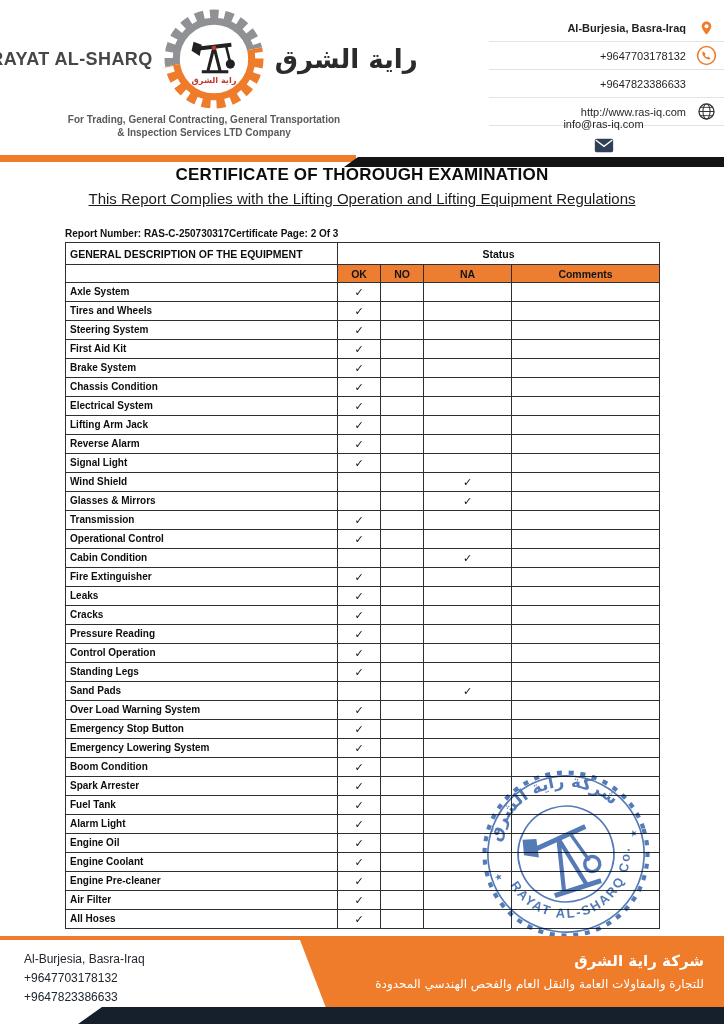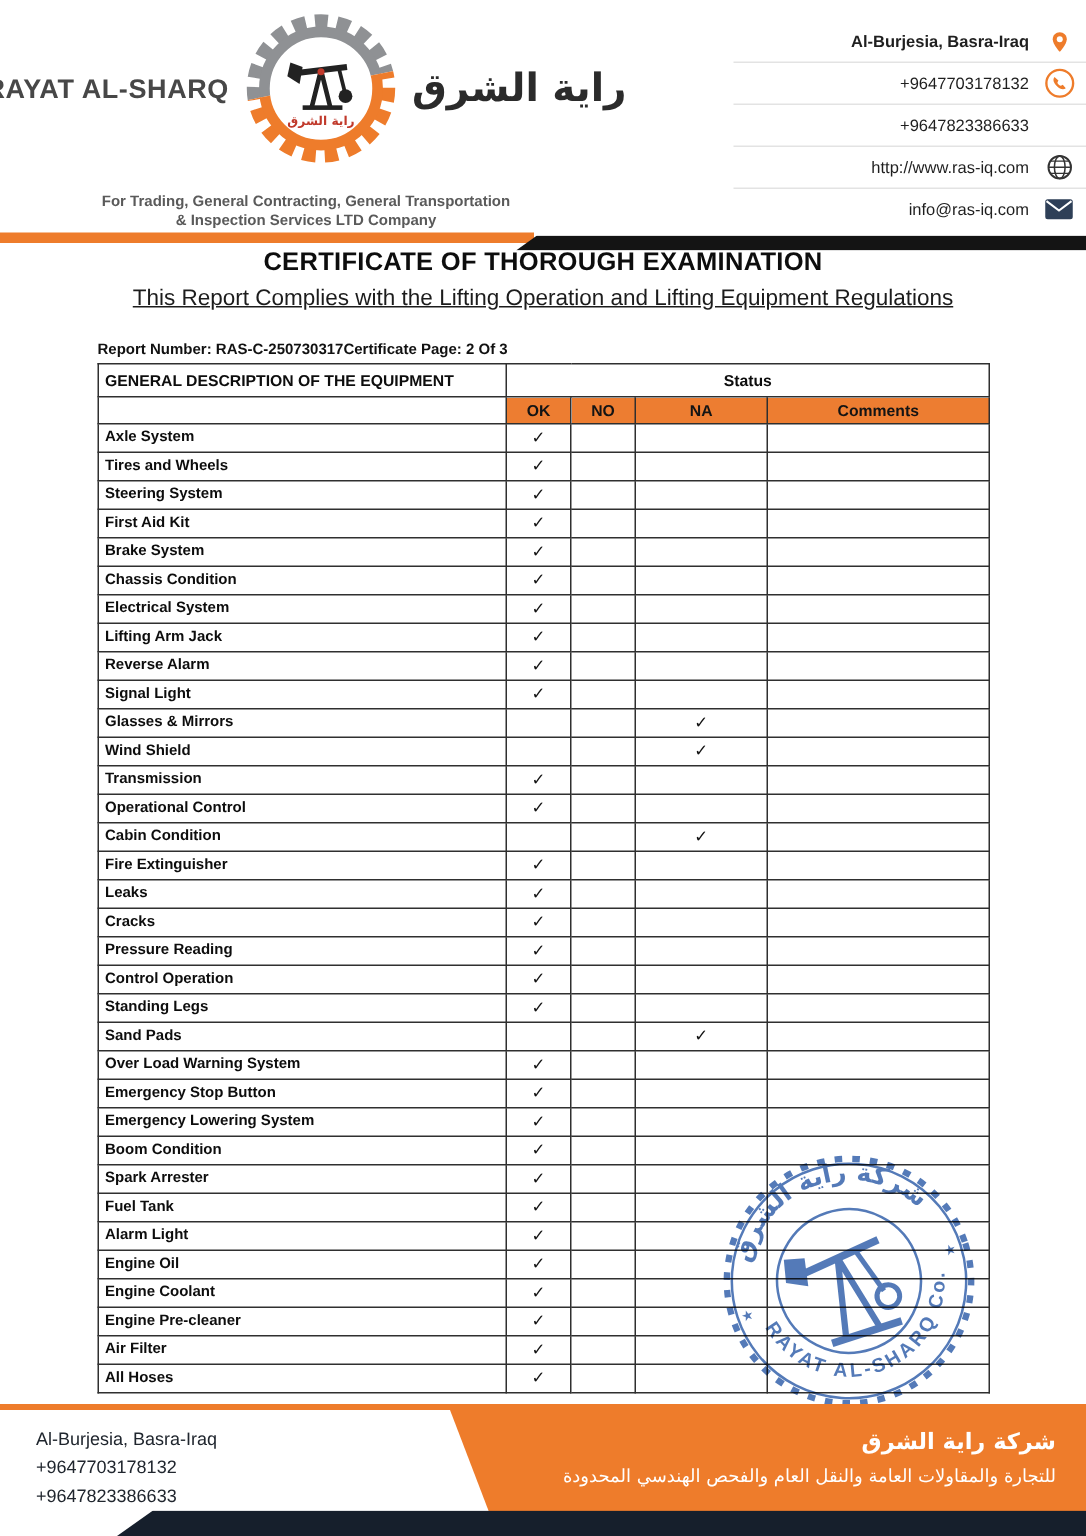--- a/index.html
+++ b/index.html
@@ -7,25 +7,25 @@
   .page{position:relative;width:724px;height:1024px;background:#fff;overflow:hidden;}
   .ar{font-family:"DejaVu Sans",sans-serif;direction:rtl;}
 
   
   .header{position:absolute;top:8px;left:0;right:0;height:148px;}
   .header-left{position:absolute;left:18px;top:0;width:372px;}
   .logo-row{display:flex;align-items:center;justify-content:center;gap:10px;}
   .company-en{font-size:18px;font-weight:bold;color:#474747;letter-spacing:.4px;white-space:nowrap;}
   .logo-box{width:102px;height:102px;flex:0 0 auto;}
   .company-ar{font-size:26px;font-weight:bold;color:#2b2b2b;white-space:nowrap;}
-  .tagline{text-align:center;font-size:10px;font-weight:bold;color:#5a5a5a;line-height:13px;margin-top:18px;}
+  .tagline{text-align:center;font-size:10px;font-weight:bold;color:#5a5a5a;line-height:13px;margin-top:3px;}
 
   .header-right{position:absolute;right:0;top:6px;width:235px;}
   .contact-row{display:flex;align-items:center;justify-content:flex-end;gap:8px;height:27px;padding-right:6px;border-bottom:1px solid #e3e3e3;}
-  .contact-row:last-child{border-bottom:none;}
+  .contact-row:last-child{border-bottom:none;flex-direction:column;}
   .contact-text{font-size:11px;color:#1f1f1f;}
   .contact-text.bold{font-weight:bold;}
   .contact-icon{width:24px;display:flex;justify-content:center;align-items:center;}
 
   
   .divider{position:absolute;top:155px;left:0;right:0;height:15px;}
   .divider-orange{position:absolute;left:0;top:0;width:356px;height:7px;background:#EE7C2B;}
   .divider-dark{position:absolute;left:344px;right:0;top:2px;height:10px;background:#141414;clip-path:polygon(14px 0,100% 0,100% 100%,0 100%);}
 
   
@@ -257,28 +257,28 @@
           <td class="comments"></td>
         </tr>
         <tr>
           <td class="name">Signal Light</td>
           <td class="check">✓</td>
           <td class="check"></td>
           <td class="check"></td>
           <td class="comments"></td>
         </tr>
         <tr>
+          <td class="name">Wind Shield</td>
+          <td class="check"></td>
+          <td class="check"></td>
+          <td class="check">✓</td>
+          <td class="comments"></td>
+        </tr>
+        <tr>
           <td class="name">Glasses &amp; Mirrors</td>
-          <td class="check"></td>
-          <td class="check"></td>
-          <td class="check">✓</td>
-          <td class="comments"></td>
-        </tr>
-        <tr>
-          <td class="name">Wind Shield</td>
           <td class="check"></td>
           <td class="check"></td>
           <td class="check">✓</td>
           <td class="comments"></td>
         </tr>
         <tr>
           <td class="name">Transmission</td>
           <td class="check">✓</td>
           <td class="check"></td>
           <td class="check"></td>

